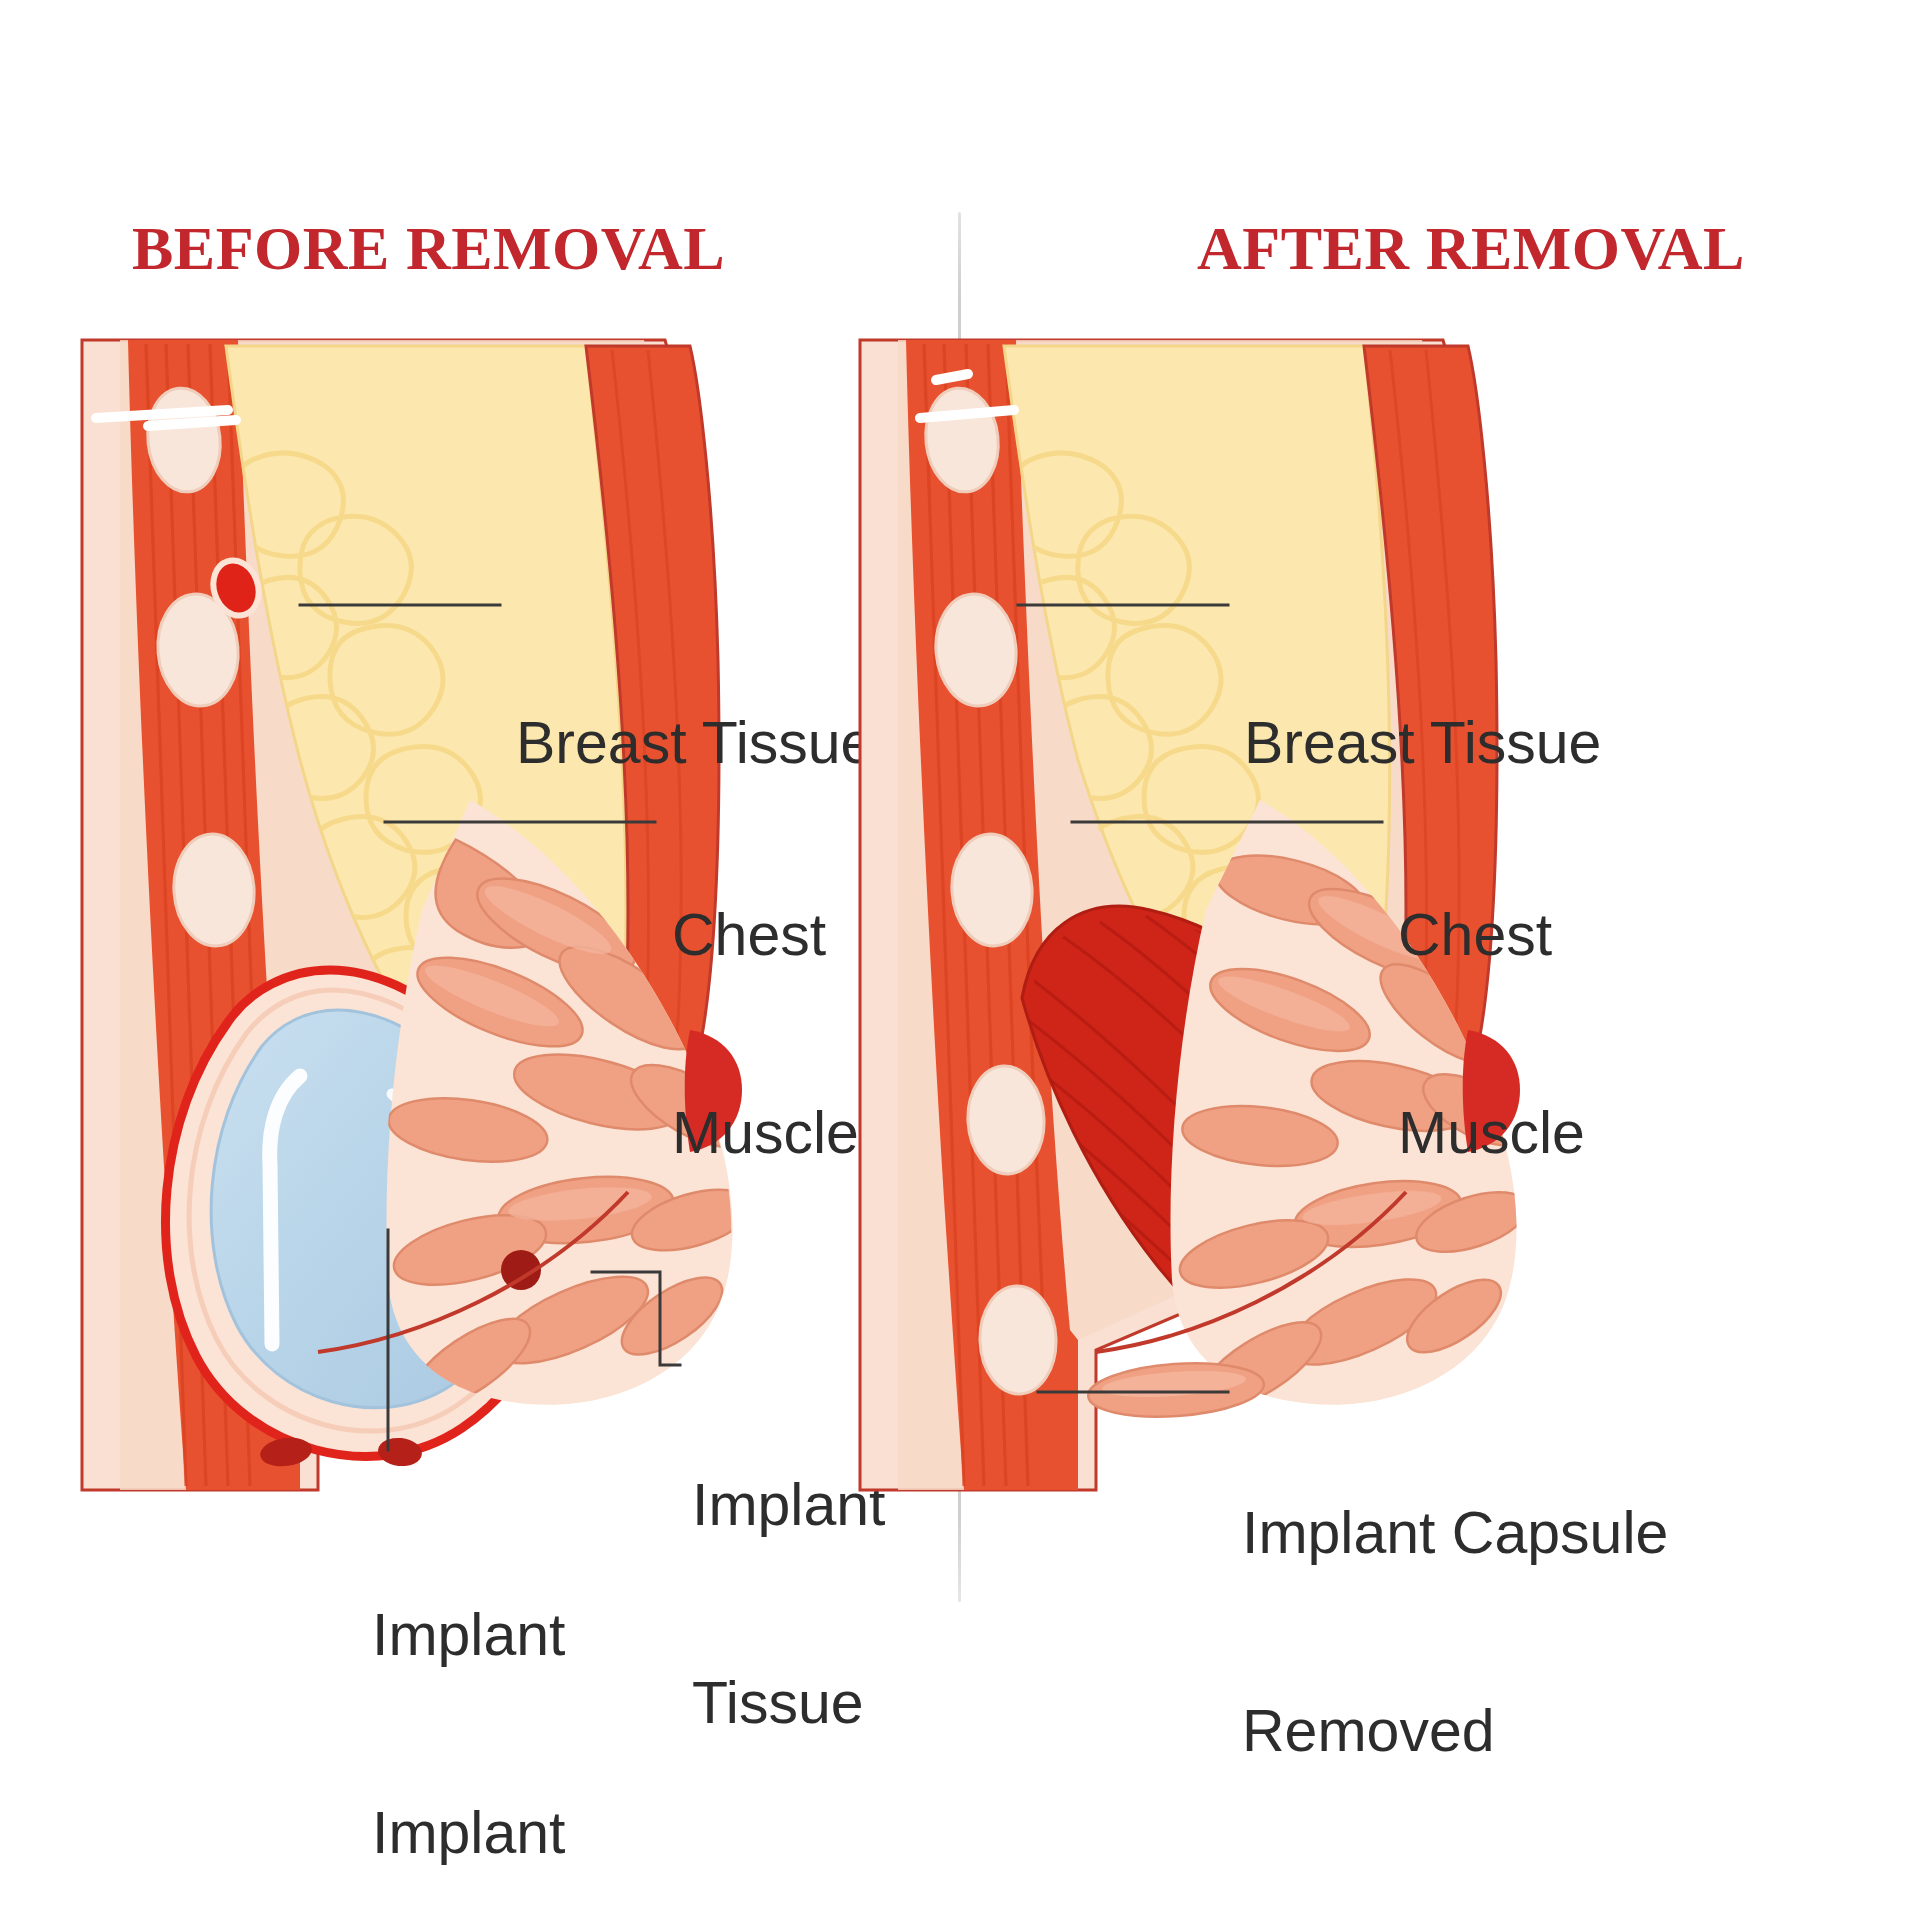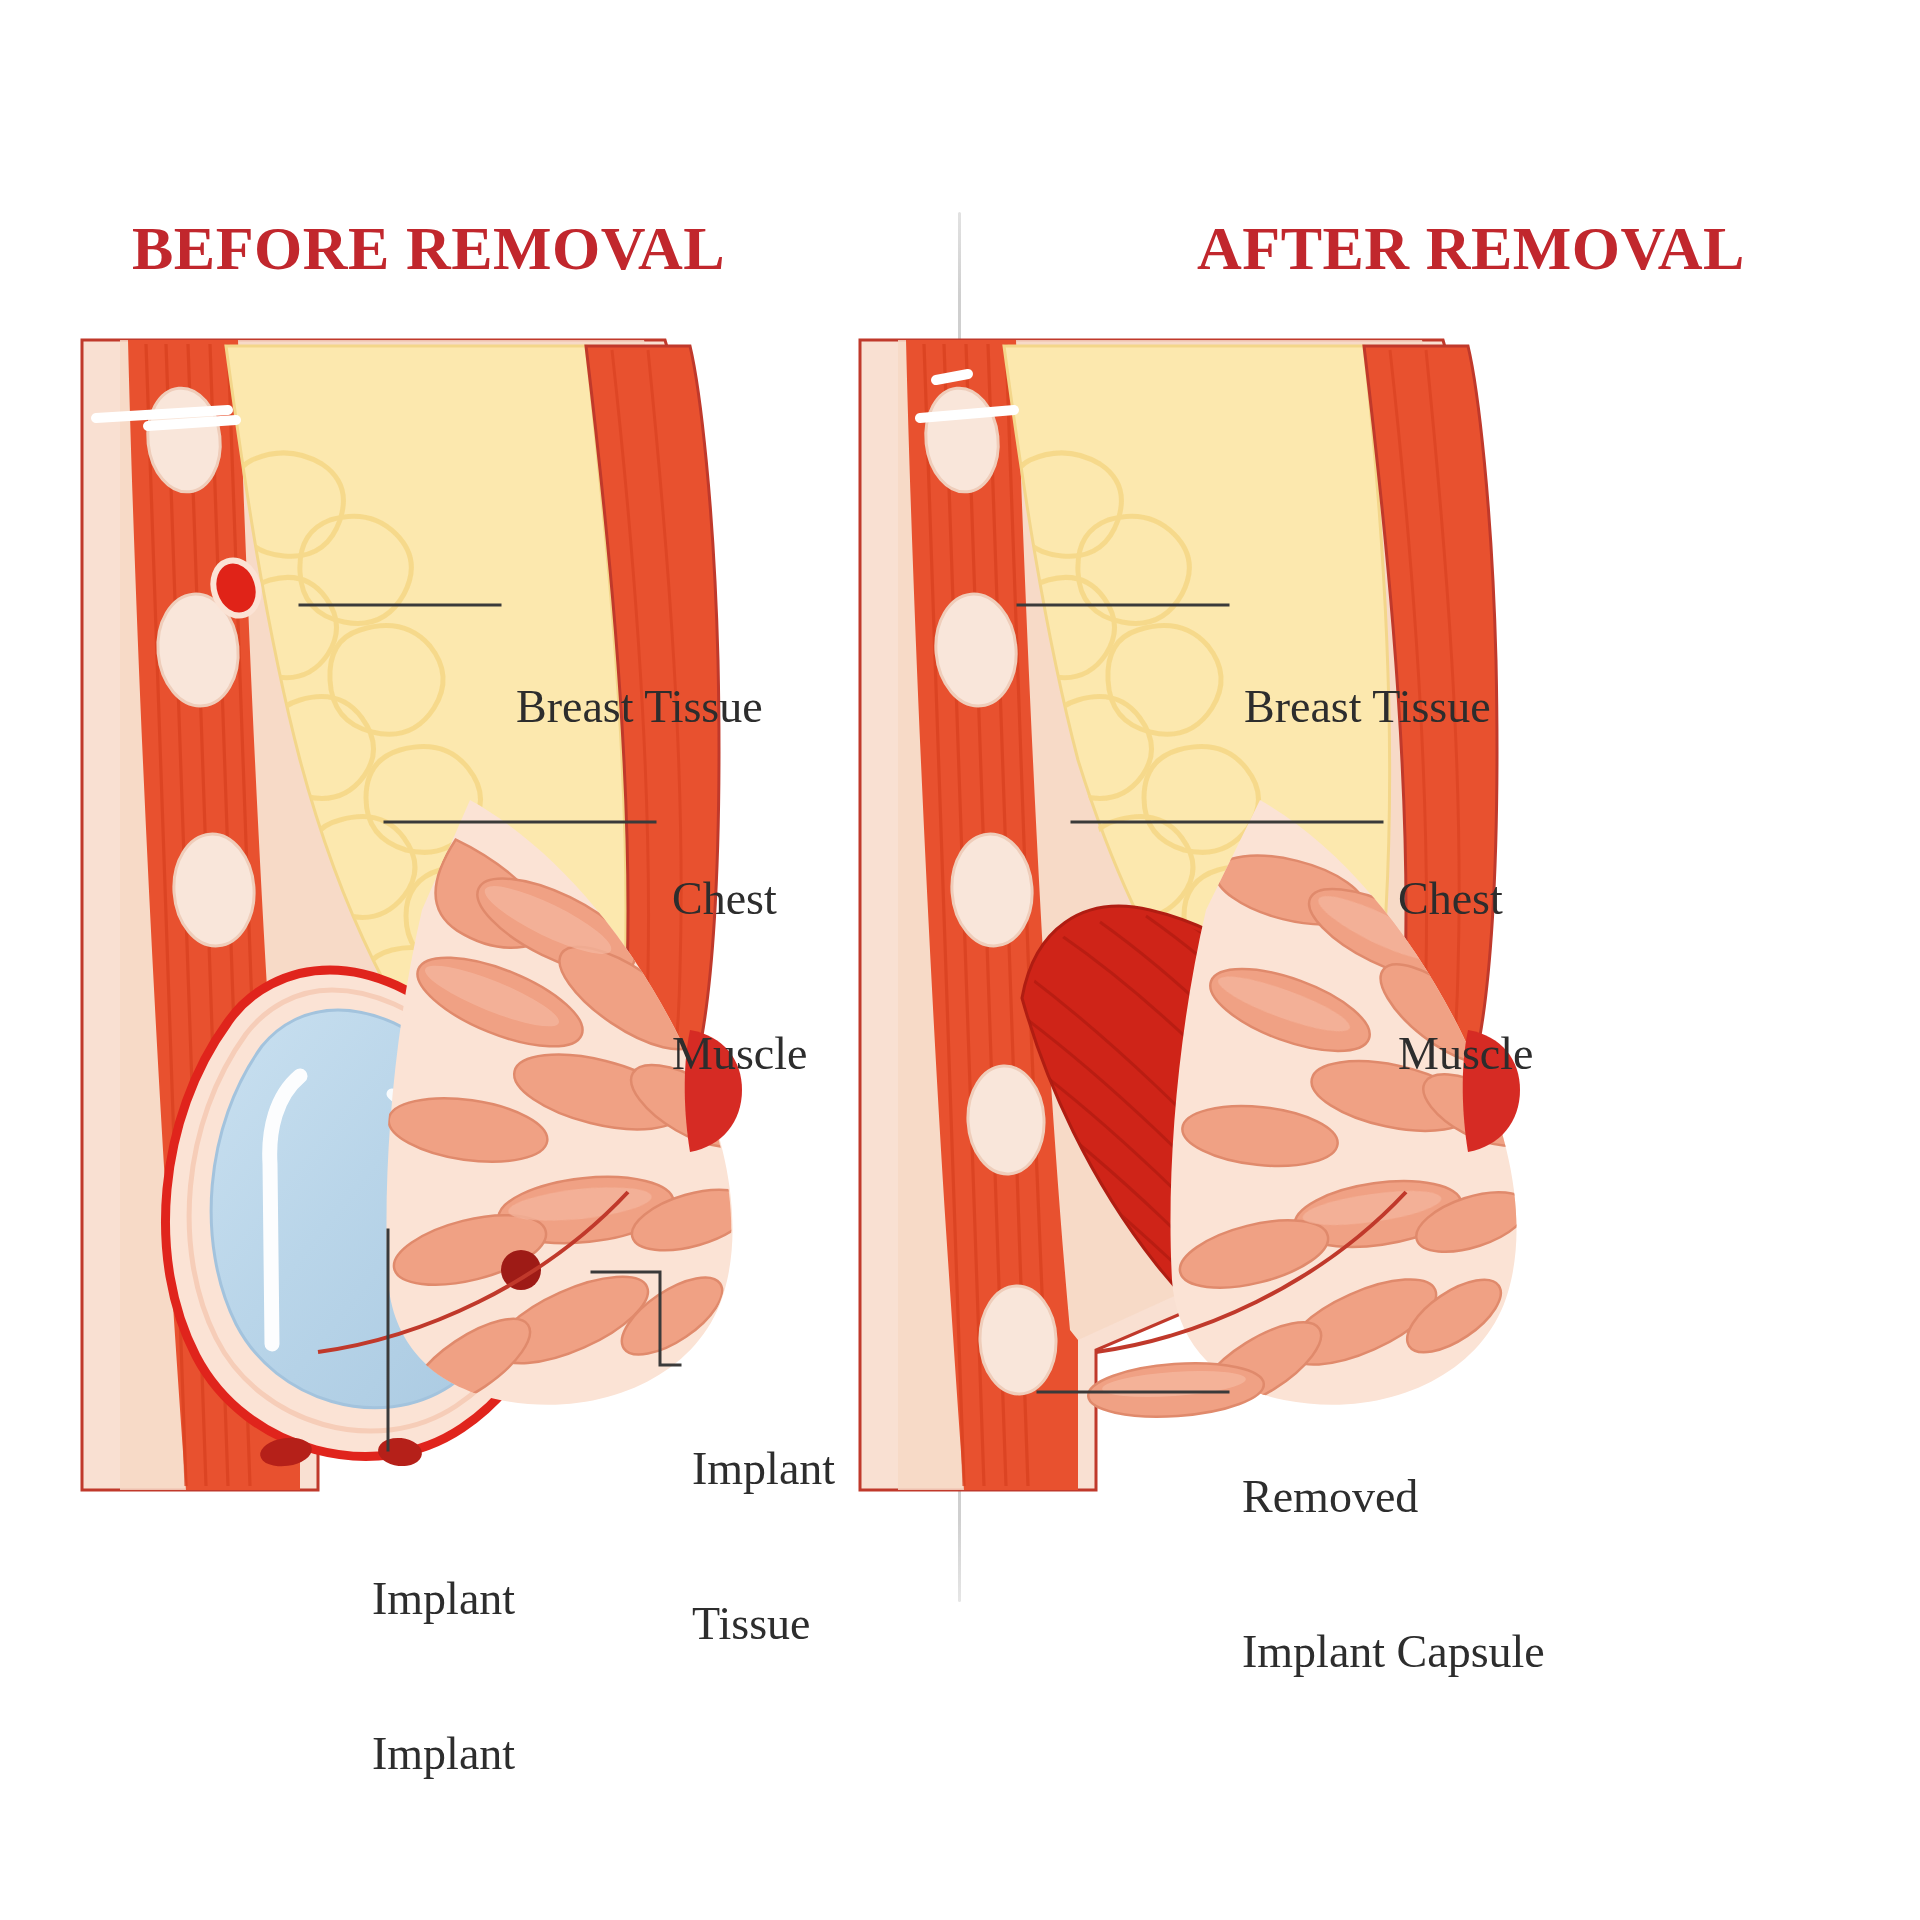--- a/index.html
+++ b/index.html
@@ -33,22 +33,22 @@
   #divider{
     position:absolute;
     left:958px;top:212px;
     width:3px;height:1390px;
     background:linear-gradient(to bottom,#e2e2e2,#cfcfcf 6%,#cfcfcf 94%,#e6e6e6);
     border-radius:2px;
   }
 
   .label{
     position:absolute;
-    font-family:Liberation Serif, serif;
-    font-size:46px;
+    font-family:Liberation Sans, sans-serif;
+    font-size:59px;
     color:#2d2d2d;
     line-height:1.12;
     white-space:pre;
   }
 
   .svgwrap{position:absolute;}
   svg{display:block;overflow:visible;}
 </style>
 </head>
 <body>
@@ -487,18 +487,18 @@
     <div class="label" id="lbl-bt-after" style="left:284px;top:578px;">
       <div>Breast Tissue</div>
     </div>
 
     <div class="label" id="lbl-cm-after" style="left:438px;top:770px;">
       <div>Chest</div>
       <div>Muscle</div>
     </div>
 
     <div class="label" id="lbl-icr-after" style="left:282px;top:1368px;">
+      <div>Implant Capsule</div>
       <div>Removed</div>
-      <div>Implant Capsule</div>
     </div>
   </div>
 
 </div>
 
 </body></html>

